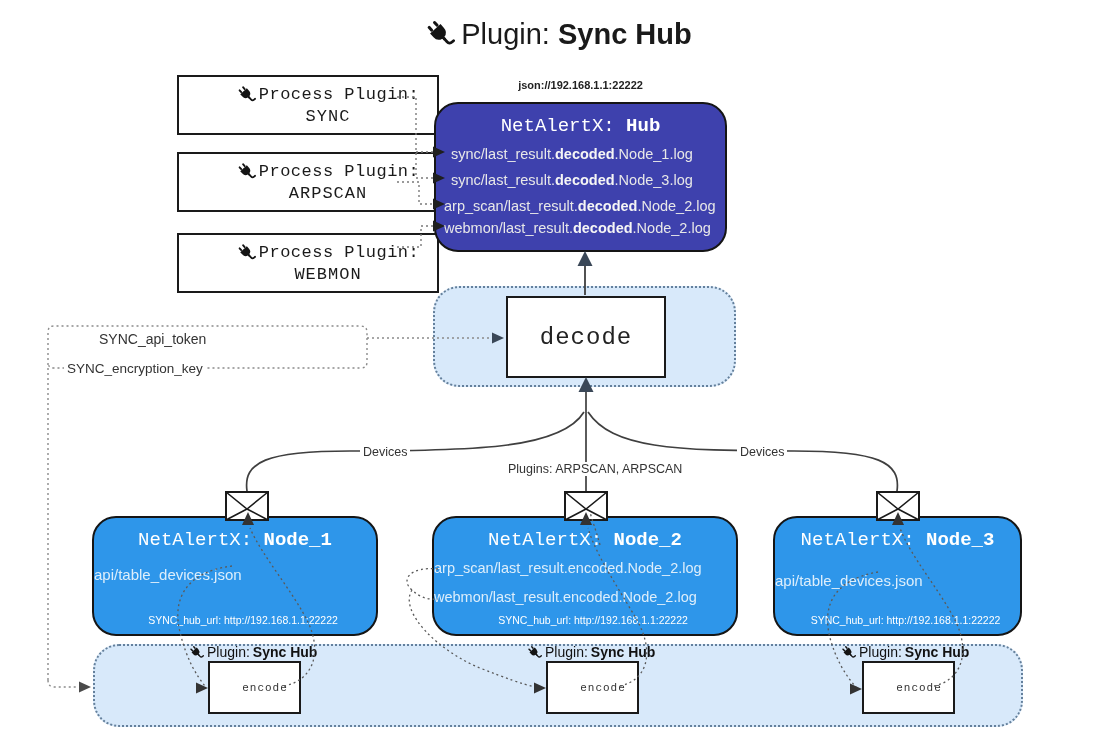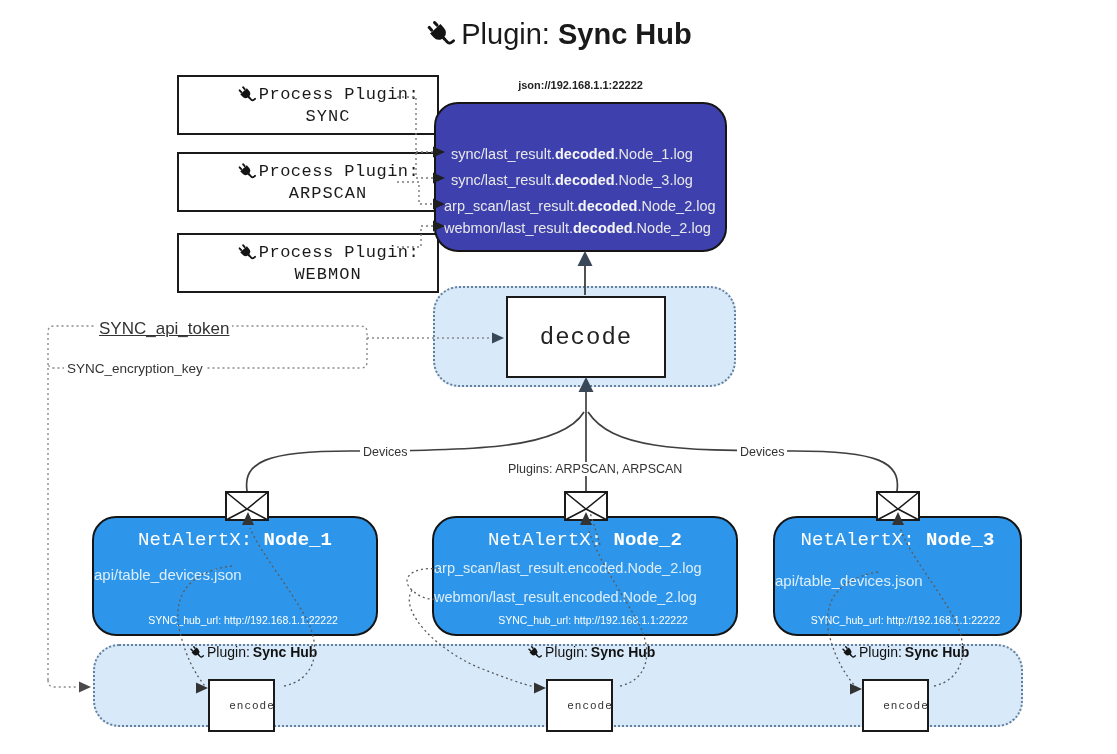--- a/index.html
+++ b/index.html
@@ -45,21 +45,21 @@
   .node-line{position:absolute;left:0;right:0;text-align:left;font-size:15px;color:#ddeefb;white-space:nowrap;}
   .node-url{position:absolute;left:16px;right:0;bottom:8px;text-align:center;font-size:10.5px;color:#fff;}
 
   
   .env{z-index:4;}
 
   
   .bottom-wrap{left:93px;top:644px;width:930px;height:83px;}
   .enc-label{top:644px;font-size:14px;color:#111;z-index:3;white-space:nowrap;display:flex;align-items:center;gap:3px;}
   .enc-label b{font-weight:700;}
-  .enc-box{top:679px;width:67px;height:53px;font-size:11px;color:#333;letter-spacing:1px;z-index:2;padding-left:21px;}
+  .enc-box{top:661px;width:93px;height:53px;font-size:11px;color:#333;letter-spacing:1px;z-index:2;padding-left:21px;}
 
   svg.overlay{position:absolute;left:0;top:0;z-index:4;pointer-events:none;}
 </style>
 </head>
 <body>
 
 <div class="canvas">
 
   <svg width="0" height="0" style="position:absolute">
     <defs>
@@ -107,30 +107,31 @@
         <svg width="19" height="19" viewBox="0 0 32 32">
           <use href="#plug"></use>
         </svg>
         <span>Process Plugin:</span>
       </div>
     <div class="l2">WEBMON</div>
   </div>
 
   <div class="abs hub-url">json://192.168.1.1:22222</div>
   <div class="abs hub">
+    <div class="hub-title mono"><span>NetAlertX: </span><b>Hub</b></div>
     <div class="hub-line" style="top:42px;"><span>sync/last_result.</span><b>decoded</b><span>.Node_1.log</span></div>
     <div class="hub-line" style="top:68px;"><span>sync/last_result.</span><b>decoded</b><span>.Node_3.log</span></div>
     <div class="hub-line tight" style="top:94px;"><span>arp_scan/last_result.</span><b>decoded</b><span>.Node_2.log</span></div>
     <div class="hub-line tight" style="top:116px;"><span>webmon/last_result.</span><b>decoded</b><span>.Node_2.log</span></div>
   </div>
 
   <div class="abs soft decode-wrap"></div>
   <div class="abs wbox decode-box mono">decode</div>
 
-  <div class="abs linelabel" style="left:96px;top:319px;font-size:17px;text-decoration:underline;">SYNC_api_token</div>
+  <div class="abs linelabel" style="left:96px;top:331px;font-size:14px;">SYNC_api_token</div>
   <div class="abs linelabel" style="left:64px;top:361px;font-size:13.5px;">SYNC_encryption_key</div>
 
   <div class="abs linelabel" style="left:360px;top:445px;">Devices</div>
   <div class="abs linelabel" style="left:505px;top:462px;">Plugins: ARPSCAN, ARPSCAN</div>
   <div class="abs linelabel" style="left:737px;top:445px;">Devices</div>
 
   <div class="abs node" style="left:92px;top:516px;width:286px;height:120px;">
     <div class="node-title mono"><span>NetAlertX: </span><b>Node_1</b></div>
     <div class="node-line" style="top:48px;">api/table_devices.json</div>
     <div class="node-url">SYNC_hub_url: http://192.168.1.1:22222</div>

